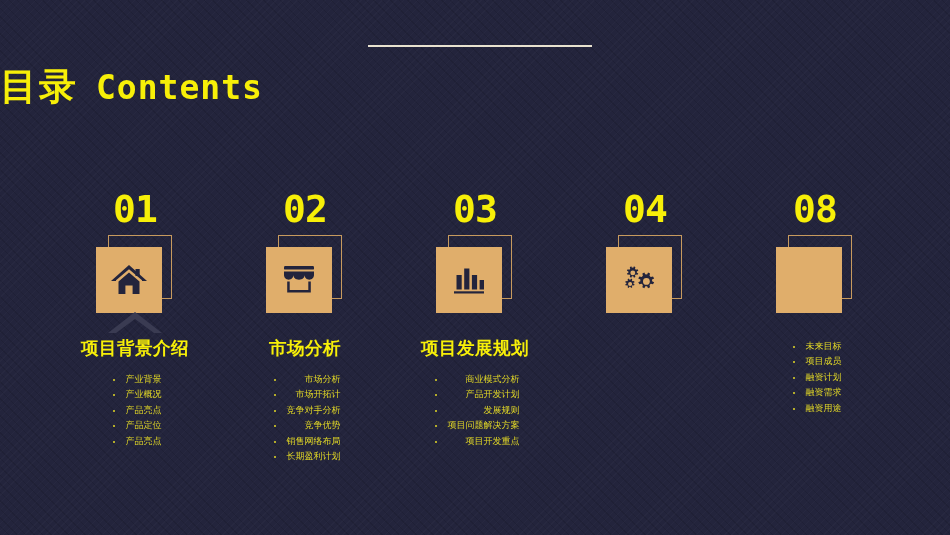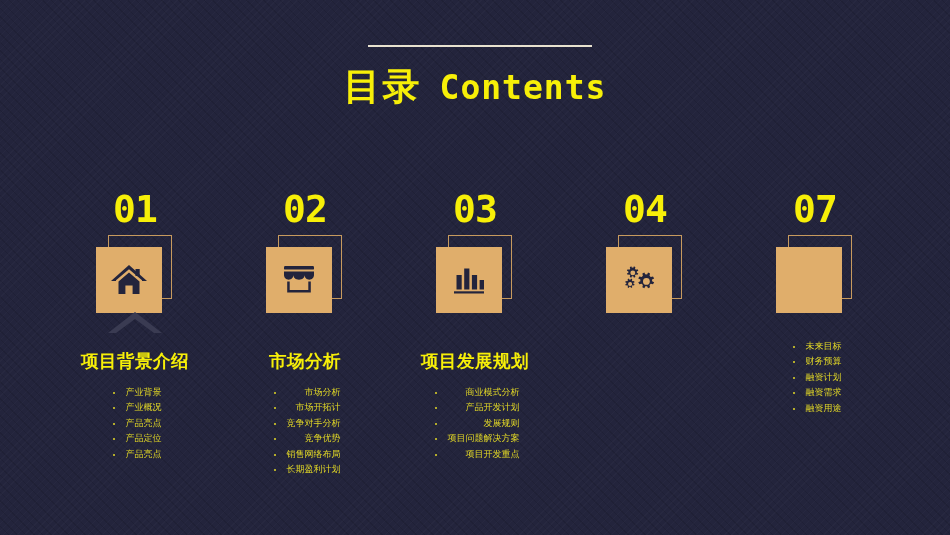--- a/index.html
+++ b/index.html
@@ -39,21 +39,21 @@
     top: 45px;
     width: 224px;
     height: 2px;
     background: #e8e2cf;
   }
   .title-row {
     position: absolute;
     left: 0;
     top: 62px;
     width: 950px;
-    text-align: center;
+    text-align: left;
     white-space: nowrap;
   }
   .title-cn {
     font-size: 37px;
     font-weight: bold;
     color: #f7ef08;
     letter-spacing: 2px;
     vertical-align: baseline;
   }
   .title-en {
@@ -127,21 +127,21 @@
     position: absolute;
     left: 14px;
     top: 74px;
     width: 62px;
     height: 26px;
     opacity: 1;
   }
   .watermark svg { display: block; }
 
   .col-title {
-    margin-top: 22px;
+    margin-top: 9px;
     font-size: 17.5px;
     font-weight: bold;
     color: #f7ef08;
     white-space: nowrap;
     letter-spacing: 0.5px;
   }
 
   .bullets {
     margin: 12px 0 0 0;
     padding: 0;
@@ -275,30 +275,30 @@
                 <path d="M9.5 16.6 l0.95 0.2 0.58 -1.25 1.2 0.68 -0.33 1.33 0.75 0.75 1.33 -0.33 0.68 1.2 -1.25 0.58 0 1.08 1.25 0.58 -0.68 1.2 -1.33 -0.33 -0.75 0.75 0.33 1.33 -1.2 0.68 -0.58 -1.25 -1.08 0 -0.58 1.25 -1.2 -0.68 0.33 -1.33 -0.75 -0.75 -1.33 0.33 -0.68 -1.2 1.25 -0.58 0 -1.08 -1.25 -0.58 0.68 -1.2 1.33 0.33 0.75 -0.75 -0.33 -1.33 1.2 -0.68 0.58 1.25 z"></path>
                 <circle cx="10.1" cy="21" r="2.05" fill="#e0ae6b"></circle>
               </g>
             </svg>
           </span>
         </div>
       </div>
     </div>
 
     <div class="column">
-      <div class="num">07</div>
+      <div class="num">08</div>
       <div class="icon-stack">
         <div class="tile-outline"></div>
         <div class="tile-fill">
           <span></span>
         </div>
       </div>
       <ul class="bullets">
         <li>未来目标</li>
-        <li>财务预算</li>
+        <li>项目成员</li>
         <li>融资计划</li>
         <li>融资需求</li>
         <li>融资用途</li>
       </ul>
     </div>
 
   </div>
 </div>
 
 </body></html>

